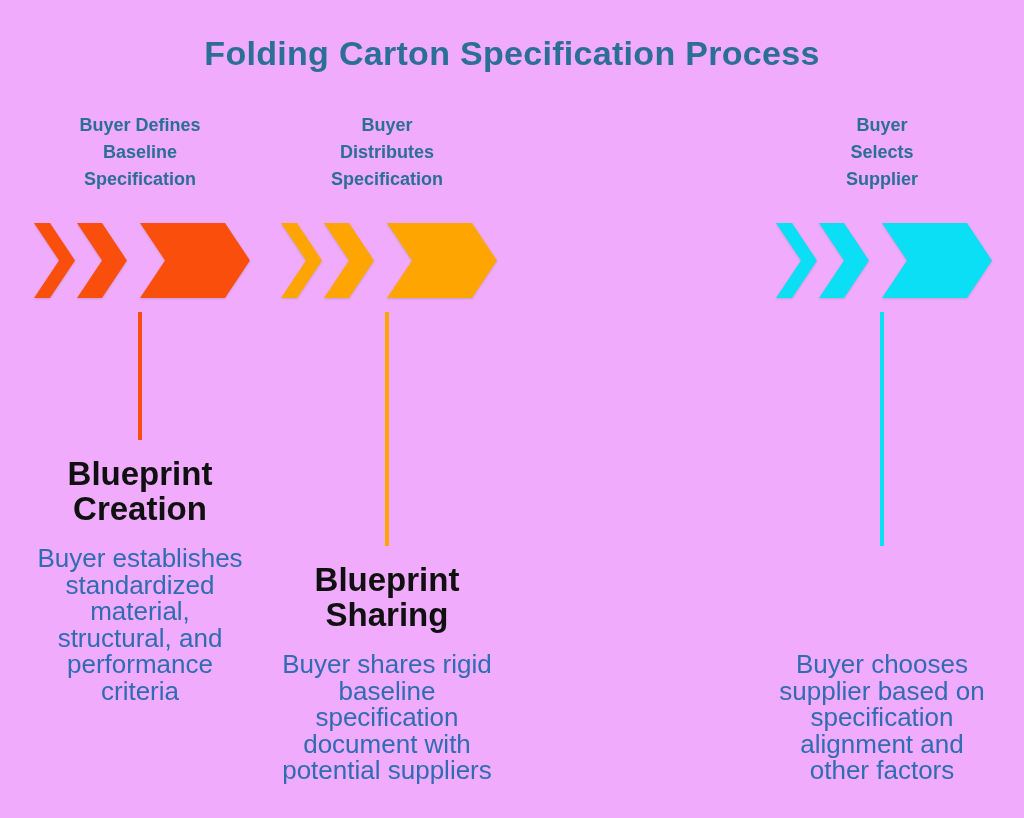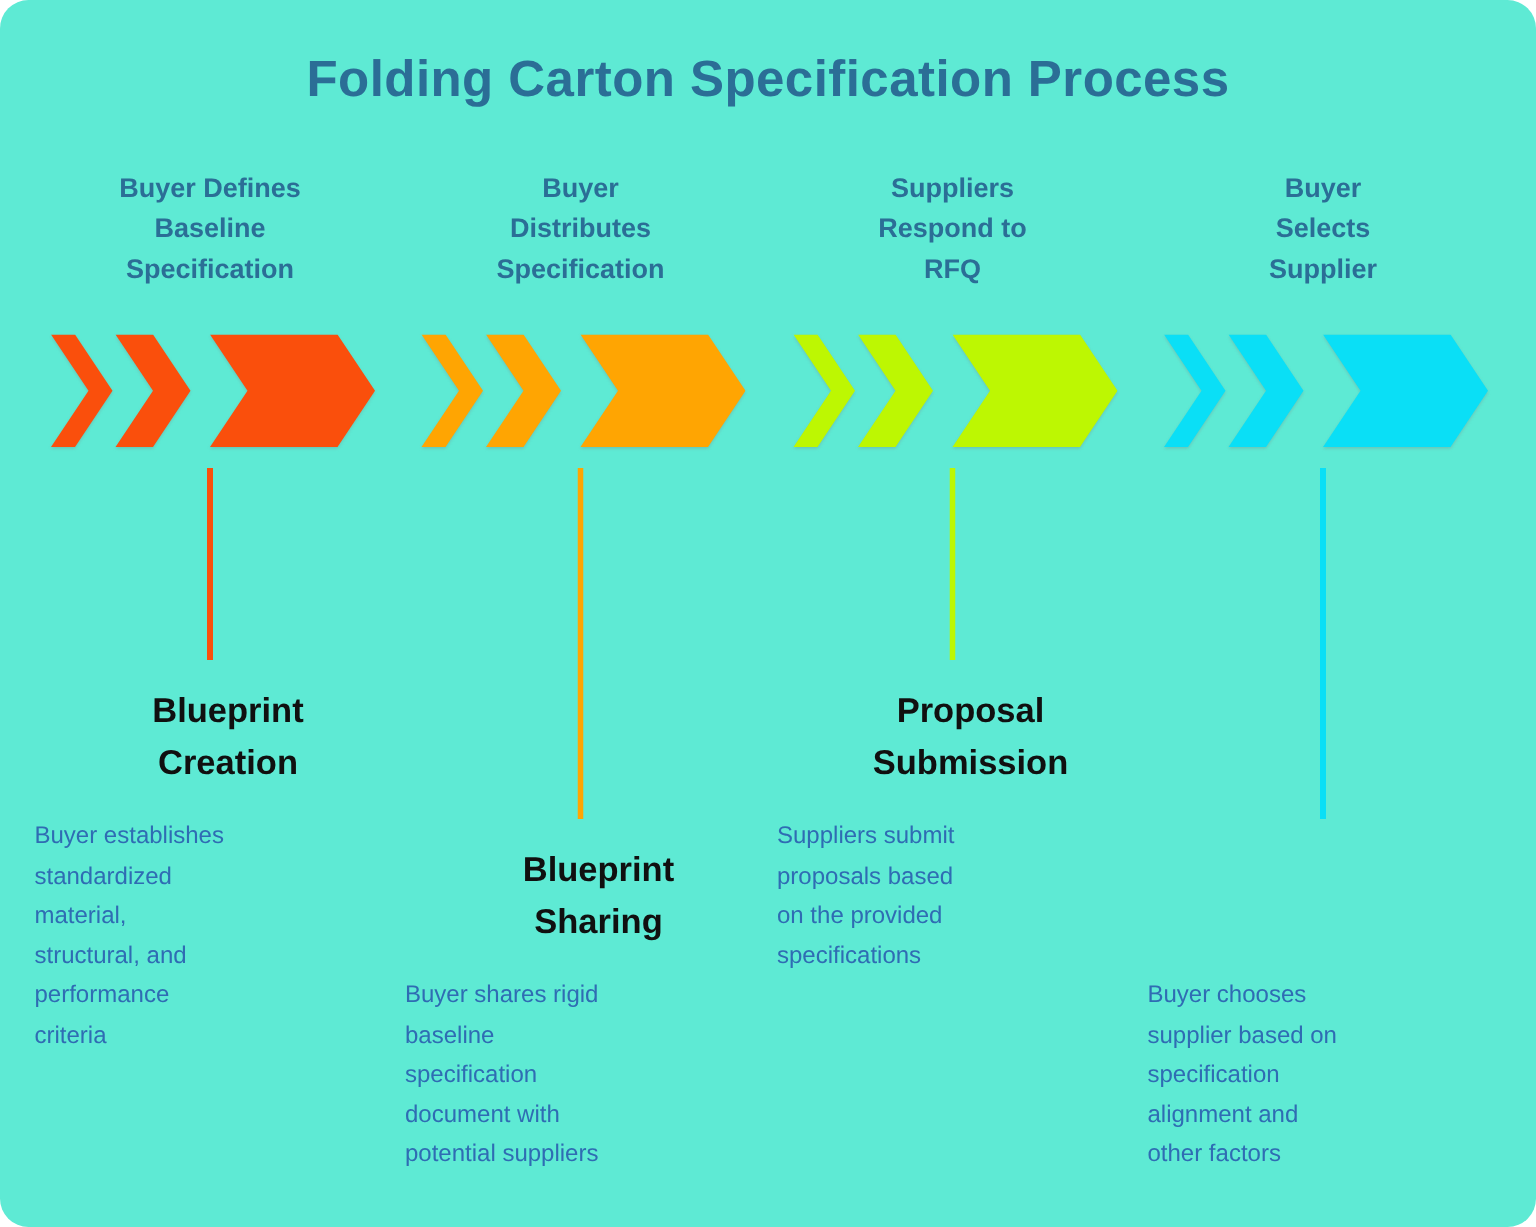--- a/index.html
+++ b/index.html
@@ -1,23 +1,22 @@
 <!DOCTYPE html>
 <html><head>
 <meta charset="utf-8">
 <style>
   html, body { margin: 0; padding: 0; background: #ffffff; }
   .canvas {
     position: relative;
     width: 1024px;
     height: 818px;
-    background: #5eead4;
+    background: #f0abfc;
     overflow: hidden;
     font-family: "Liberation Sans", "DejaVu Sans", sans-serif;
-    border-radius: 19px;
   }
   .main-title {
     position: absolute;
     top: 34px;
     left: 0;
     width: 100%;
     text-align: center;
     font-size: 34px;
     font-weight: 800;
     letter-spacing: 0.3px;
@@ -60,37 +59,37 @@
     left: 50%;
     transform: translateX(-50%);
     width: 4px;
     display: block;
   }
   .short .connector { height: 128px; }
   .long  .connector { height: 234px; }
 
   .step-title {
     position: absolute;
-    left: 12px;
+    left: 0;
     width: 100%;
     text-align: center;
-    font-size: 23px;
+    font-size: 33px;
     font-weight: 800;
     line-height: 35px;
     white-space: pre-line;
   }
   .short .step-title { top: 456px; }
   .long  .step-title { top: 562px; }
 
   .step-desc {
     position: absolute;
     left: 0;
     width: 100%;
-    text-align: left;
-    font-size: 16px;
+    text-align: center;
+    font-size: 26px;
     font-weight: 400;
     line-height: 26.5px;
     white-space: pre-line;
   }
   .short .step-desc { top: 545px; }
   .long  .step-desc { top: 651px; }
 </style>
 </head>
 <body>
 
@@ -134,39 +133,20 @@
     </svg>
     <div class="step-title" style="color: rgb(16, 16, 16);">Blueprint
 Sharing</div>
     <div class="step-desc" style="color: rgb(47, 108, 179);">Buyer shares rigid
 baseline
 specification
 document with
 potential suppliers</div>
   </div>
 
-  <div class="col col-3 short">
-    <div class="col-header" style="color: rgb(43, 110, 150);">Suppliers
-Respond to
-RFQ</div>
-    <svg class="chevrons" viewBox="0 0 220 75">
-      <polygon points="4,0 20,0 45,37.5 20,75 4,75 29,37.5" fill="#BDF702"></polygon>
-      <polygon points="47,0 72,0 97,37.5 72,75 47,75 72,37.5" fill="#BDF702"></polygon>
-      <polygon points="110,0 195,0 220,37.5 195,75 110,75 135,37.5" fill="#BDF702"></polygon>
-    </svg>
-    <svg class="connector" viewBox="0 0 4 100" preserveAspectRatio="none">
-      <rect x="0" y="0" width="4" height="100" fill="#BDF702"></rect>
-    </svg>
-    <div class="step-title" style="color: rgb(16, 16, 16);">Proposal
-Submission</div>
-    <div class="step-desc" style="color: rgb(47, 108, 179);">Suppliers submit
-proposals based
-on the provided
-specifications</div>
-  </div>
 
   <div class="col col-4 long">
     <div class="col-header" style="color: rgb(43, 110, 150);">Buyer
 Selects
 Supplier</div>
     <svg class="chevrons" viewBox="0 0 220 75">
       <polygon points="4,0 20,0 45,37.5 20,75 4,75 29,37.5" fill="#0ADFF6"></polygon>
       <polygon points="47,0 72,0 97,37.5 72,75 47,75 72,37.5" fill="#0ADFF6"></polygon>
       <polygon points="110,0 195,0 220,37.5 195,75 110,75 135,37.5" fill="#0ADFF6"></polygon>
     </svg>

